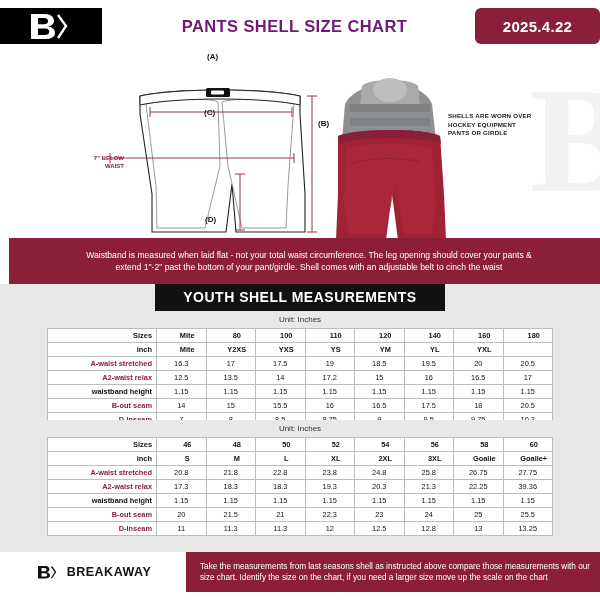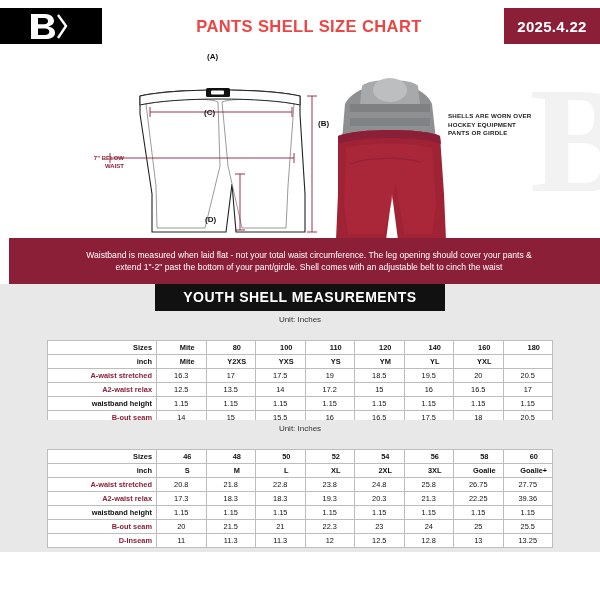--- a/index.html
+++ b/index.html
@@ -17,25 +17,25 @@
   .header{
     position:absolute;left:0;top:8px;width:600px;height:36px;
     display:flex;align-items:stretch;
   }
   .hdr-logo{
     width:102px;background:#000;display:flex;align-items:center;justify-content:center;
   }
   .hdr-logo svg{display:block;}
   .hdr-title{
     flex:1;background:#ffffff;display:flex;align-items:center;justify-content:center;
-    font-size:16.5px;font-weight:bold;letter-spacing:.4px;color:#ef4444;padding-left:12px;
+    font-size:16.5px;font-weight:bold;letter-spacing:.4px;color:#701a75;padding-left:12px;
   }
   .hdr-date{
-    width:96px;background:#8c1f38;color:#fff;display:flex;align-items:center;justify-content:center;
-    font-size:15px;font-weight:bold;letter-spacing:.3px;
+    width:125px;background:#8c1f38;color:#fff;display:flex;align-items:center;justify-content:center;
+    font-size:15px;font-weight:bold;letter-spacing:.3px;border-radius:6px;
   }
   
   .diagram{
     position:absolute;left:0;top:44px;width:600px;height:194px;background:#fff;
   }
   .watermark{
     position:absolute;right:-30px;top:10px;font-size:150px;color:#f2f2f2;font-weight:bold;
     font-family:"Liberation Serif", serif;user-select:none;
   }
   .label-7below{
@@ -60,21 +60,21 @@
   
   .section-wrap{
     position:absolute;left:0;width:600px;background:#e8e8e8;
   }
   .sec-title{
     margin:0 auto;width:290px;background:#111;color:#fff;
     text-align:center;font-size:14px;font-weight:bold;letter-spacing:.5px;
     padding:5px 0 6px;
   }
   .unit{
-    text-align:center;font-size:8px;color:#333;padding:4px 0 16px;
+    text-align:center;font-size:8px;color:#333;padding:4px 0 4px;
   }
   table{
     border-collapse:collapse;margin:0 auto;width:506px;background:#fff;
     table-layout:fixed;
   }
   td{
     border:1px solid #bdbdbd;font-size:7.4px;text-align:center;height:13px;
     color:#111;padding:0;
   }
   td.rowlabel{
@@ -339,15 +339,27 @@
             <td>12.5</td>
             <td>12.8</td>
             <td>13</td>
             <td>13.25</td>
           </tr>
         </tbody>
     </table>
   </div>
 
   <div class="footer">
+    <div class="foot-logo">
+      <svg width="26" height="22" viewBox="0 0 52 28" aria-hidden="true">
+        <path d="M6 2 L20 2 C27 2 29 6 29 9 C29 12 26 14 23 14.5 C27 15 30 17 30 21 C30 25 26 27 20 27 L6 27 Z" fill="#111"></path>
+        <path d="M13 6 L19 6 C22 6 23 7.5 23 9.3 C23 11 21.5 12.3 19 12.3 L13 12.3 Z" fill="#ffffff"></path>
+        <path d="M13 16.5 L20 16.5 C23 16.5 24.3 18 24.3 19.8 C24.3 21.6 22.8 23 20 23 L13 23 Z" fill="#ffffff"></path>
+        <path d="M33 3 L41 14 L33 26" fill="none" stroke="#111" stroke-width="2.6"></path>
+      </svg>
+      <span class="bname">BREAKAWAY</span>
+    </div>
+    <div class="foot-text">
+      <p>Take the measurements from last seasons shell as instructed above compare those measurements  with our size chart. Identify the size on the chart, if you need a larger size move up the scale on the chart</p>
+    </div>
   </div>
 
 </div>
 
 </body></html>

